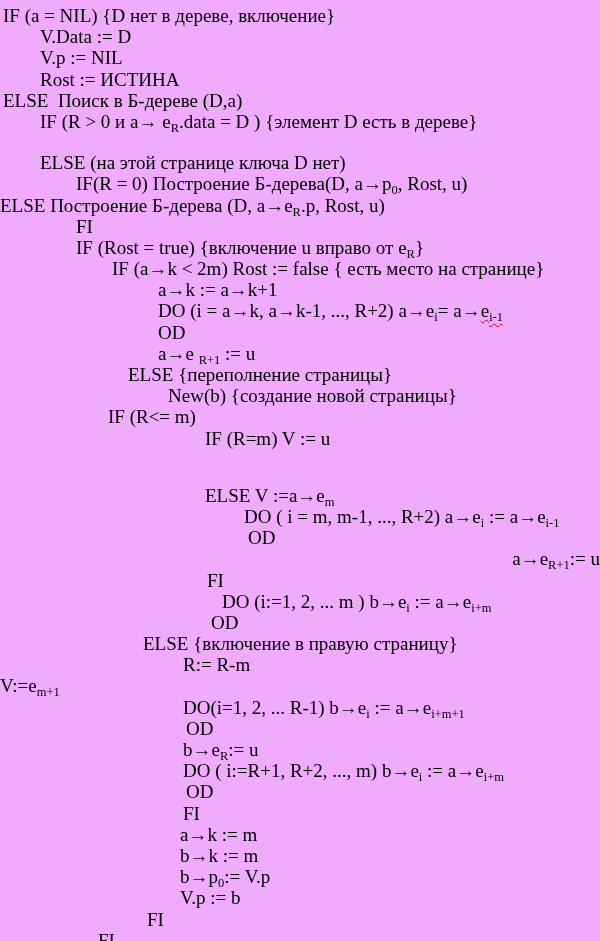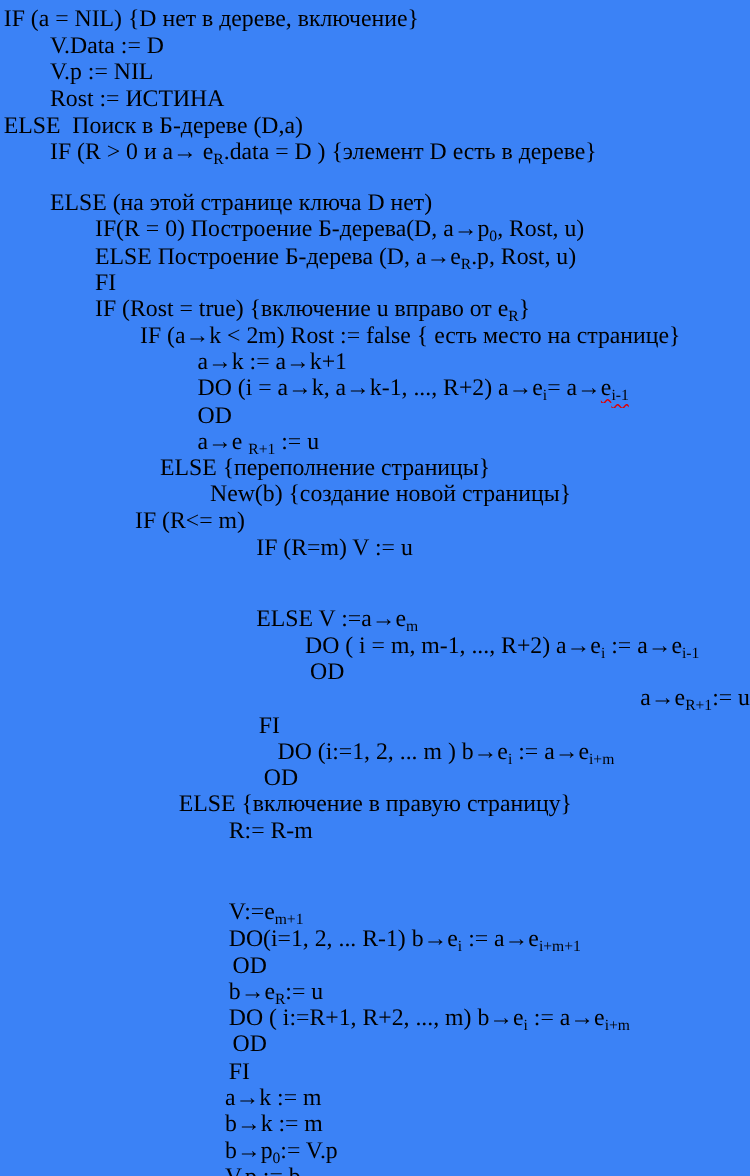--- a/index.html
+++ b/index.html
@@ -1,19 +1,19 @@
 <!DOCTYPE html>
 <html><head>
 <meta charset="utf-8">
 <style>
   html,body{margin:0;padding:0;background:#ffffff;}
   .page{
     position:relative;
     width:600px;height:941px;
-    background:#3b82f6;color:#000000;
+    background:#f0abfc;color:#000000;
     font-family:"Liberation Serif","DejaVu Serif",serif;
     font-size:19px;
     overflow:hidden;
     box-sizing:border-box;
     padding-top:5px;
   }
   .line{
     height:21.2px;
     line-height:21.2px;
     white-space:pre;
@@ -37,42 +37,42 @@
 <div class="page">
   <div id="code">
       <div class="line" style="padding-left: 3px;"><span>IF (a = NIL) {D нет в дереве, включение}</span></div>
       <div class="line" style="padding-left: 40px;"><span>V.Data := D</span></div>
       <div class="line" style="padding-left: 40px;"><span>V.p := NIL</span></div>
       <div class="line" style="padding-left: 40px;"><span>Rost := ИСТИНА</span></div>
       <div class="line" style="padding-left: 3px;"><span>ELSE  Поиск в Б-дереве (D,a)</span></div>
       <div class="line" style="padding-left: 40px;"><span>IF (R &gt; 0 и a→ e</span><span class="sub">R</span><span>.data = D ) {элемент D есть в дереве}</span></div>
       <div class="line" style="padding-left: 40px; margin-top: 20px;"><span>ELSE (на этой странице ключа D нет)</span></div>
       <div class="line" style="padding-left: 76px;"><span>IF(R = 0) Построение Б-дерева(D, a→p</span><span class="sub">0</span><span>, Rost, u)</span></div>
-      <div class="line" style="padding-left: 76px;"><span>ELSE Построение Б-дерева (D, a→e</span><span class="sub">R</span><span>.p, Rost, u)</span></div>
+      <div class="line" style=""><span>ELSE Построение Б-дерева (D, a→e</span><span class="sub">R</span><span>.p, Rost, u)</span></div>
       <div class="line" style="padding-left: 76px;"><span>FI</span></div>
       <div class="line" style="padding-left: 76px;"><span>IF (Rost = true) {включение u вправо от e</span><span class="sub">R</span><span>}</span></div>
       <div class="line" style="padding-left: 112px;"><span>IF (a→k &lt; 2m) Rost := false { есть место на странице}</span></div>
       <div class="line" style="padding-left: 158px;"><span>a→k := a→k+1</span></div>
       <div class="line" style="padding-left: 158px;"><span>DO (i = a→k, a→k-1, ..., R+2) a→e</span><span class="sub">i</span><span>= a→</span><span class="wavy">e</span><span class="sub wavy">i-1</span></div>
       <div class="line" style="padding-left: 158px;"><span>OD</span></div>
       <div class="line" style="padding-left: 158px;"><span>a→e </span><span class="sub">R+1</span><span> := u</span></div>
       <div class="line" style="padding-left: 128px;"><span>ELSE {переполнение страницы}</span></div>
       <div class="line" style="padding-left: 168px;"><span>New(b) {создание новой страницы}</span></div>
       <div class="line" style="padding-left: 108px;"><span>IF (R&lt;= m)</span></div>
       <div class="line" style="padding-left: 205px;"><span>IF (R=m) V := u</span></div>
       <div class="line" style="padding-left: 205px; margin-top: 36px;"><span>ELSE V :=a→e</span><span class="sub">m</span></div>
       <div class="line" style="padding-left: 244px;"><span>DO ( i = m, m-1, ..., R+2) a→e</span><span class="sub">i</span><span> := a→e</span><span class="sub">i-1</span></div>
       <div class="line" style="padding-left: 248px;"><span>OD</span></div>
       <div class="line" style="padding-left: 244px; text-align: right;"><span>a→e</span><span class="sub">R+1</span><span>:= u</span></div>
       <div class="line" style="padding-left: 207px;"><span>FI</span></div>
       <div class="line" style="padding-left: 207px; margin-left: 15px;"><span>DO (i:=1, 2, ... m ) b→e</span><span class="sub">i</span><span> := a→e</span><span class="sub">i+m</span></div>
       <div class="line" style="padding-left: 211px;"><span>OD</span></div>
       <div class="line" style="padding-left: 143px;"><span>ELSE {включение в правую страницу}</span></div>
       <div class="line" style="padding-left: 183px;"><span>R:= R-m</span></div>
-      <div class="line" style="padding-left: 183px; margin-top: 44px;"><span>V:=e</span><span class="sub">m+1</span></div>
+      <div class="line" style=""><span>V:=e</span><span class="sub">m+1</span></div>
       <div class="line" style="padding-left: 183px;"><span>DO(i=1, 2, ... R-1) b→e</span><span class="sub">i</span><span> := a→e</span><span class="sub">i+m+1</span></div>
       <div class="line" style="padding-left: 186px;"><span>OD</span></div>
       <div class="line" style="padding-left: 183px;"><span>b→e</span><span class="sub">R</span><span>:= u</span></div>
       <div class="line" style="padding-left: 183px;"><span>DO ( i:=R+1, R+2, ..., m) b→e</span><span class="sub">i</span><span> := a→e</span><span class="sub">i+m</span></div>
       <div class="line" style="padding-left: 186px;"><span>OD</span></div>
       <div class="line" style="padding-left: 183px;"><span>FI</span></div>
       <div class="line" style="padding-left: 180px;"><span>a→k := m</span></div>
       <div class="line" style="padding-left: 180px;"><span>b→k := m</span></div>
       <div class="line" style="padding-left: 180px;"><span>b→p</span><span class="sub">0</span><span>:= V.p</span></div>
       <div class="line" style="padding-left: 180px;"><span>V.p := b</span></div>

